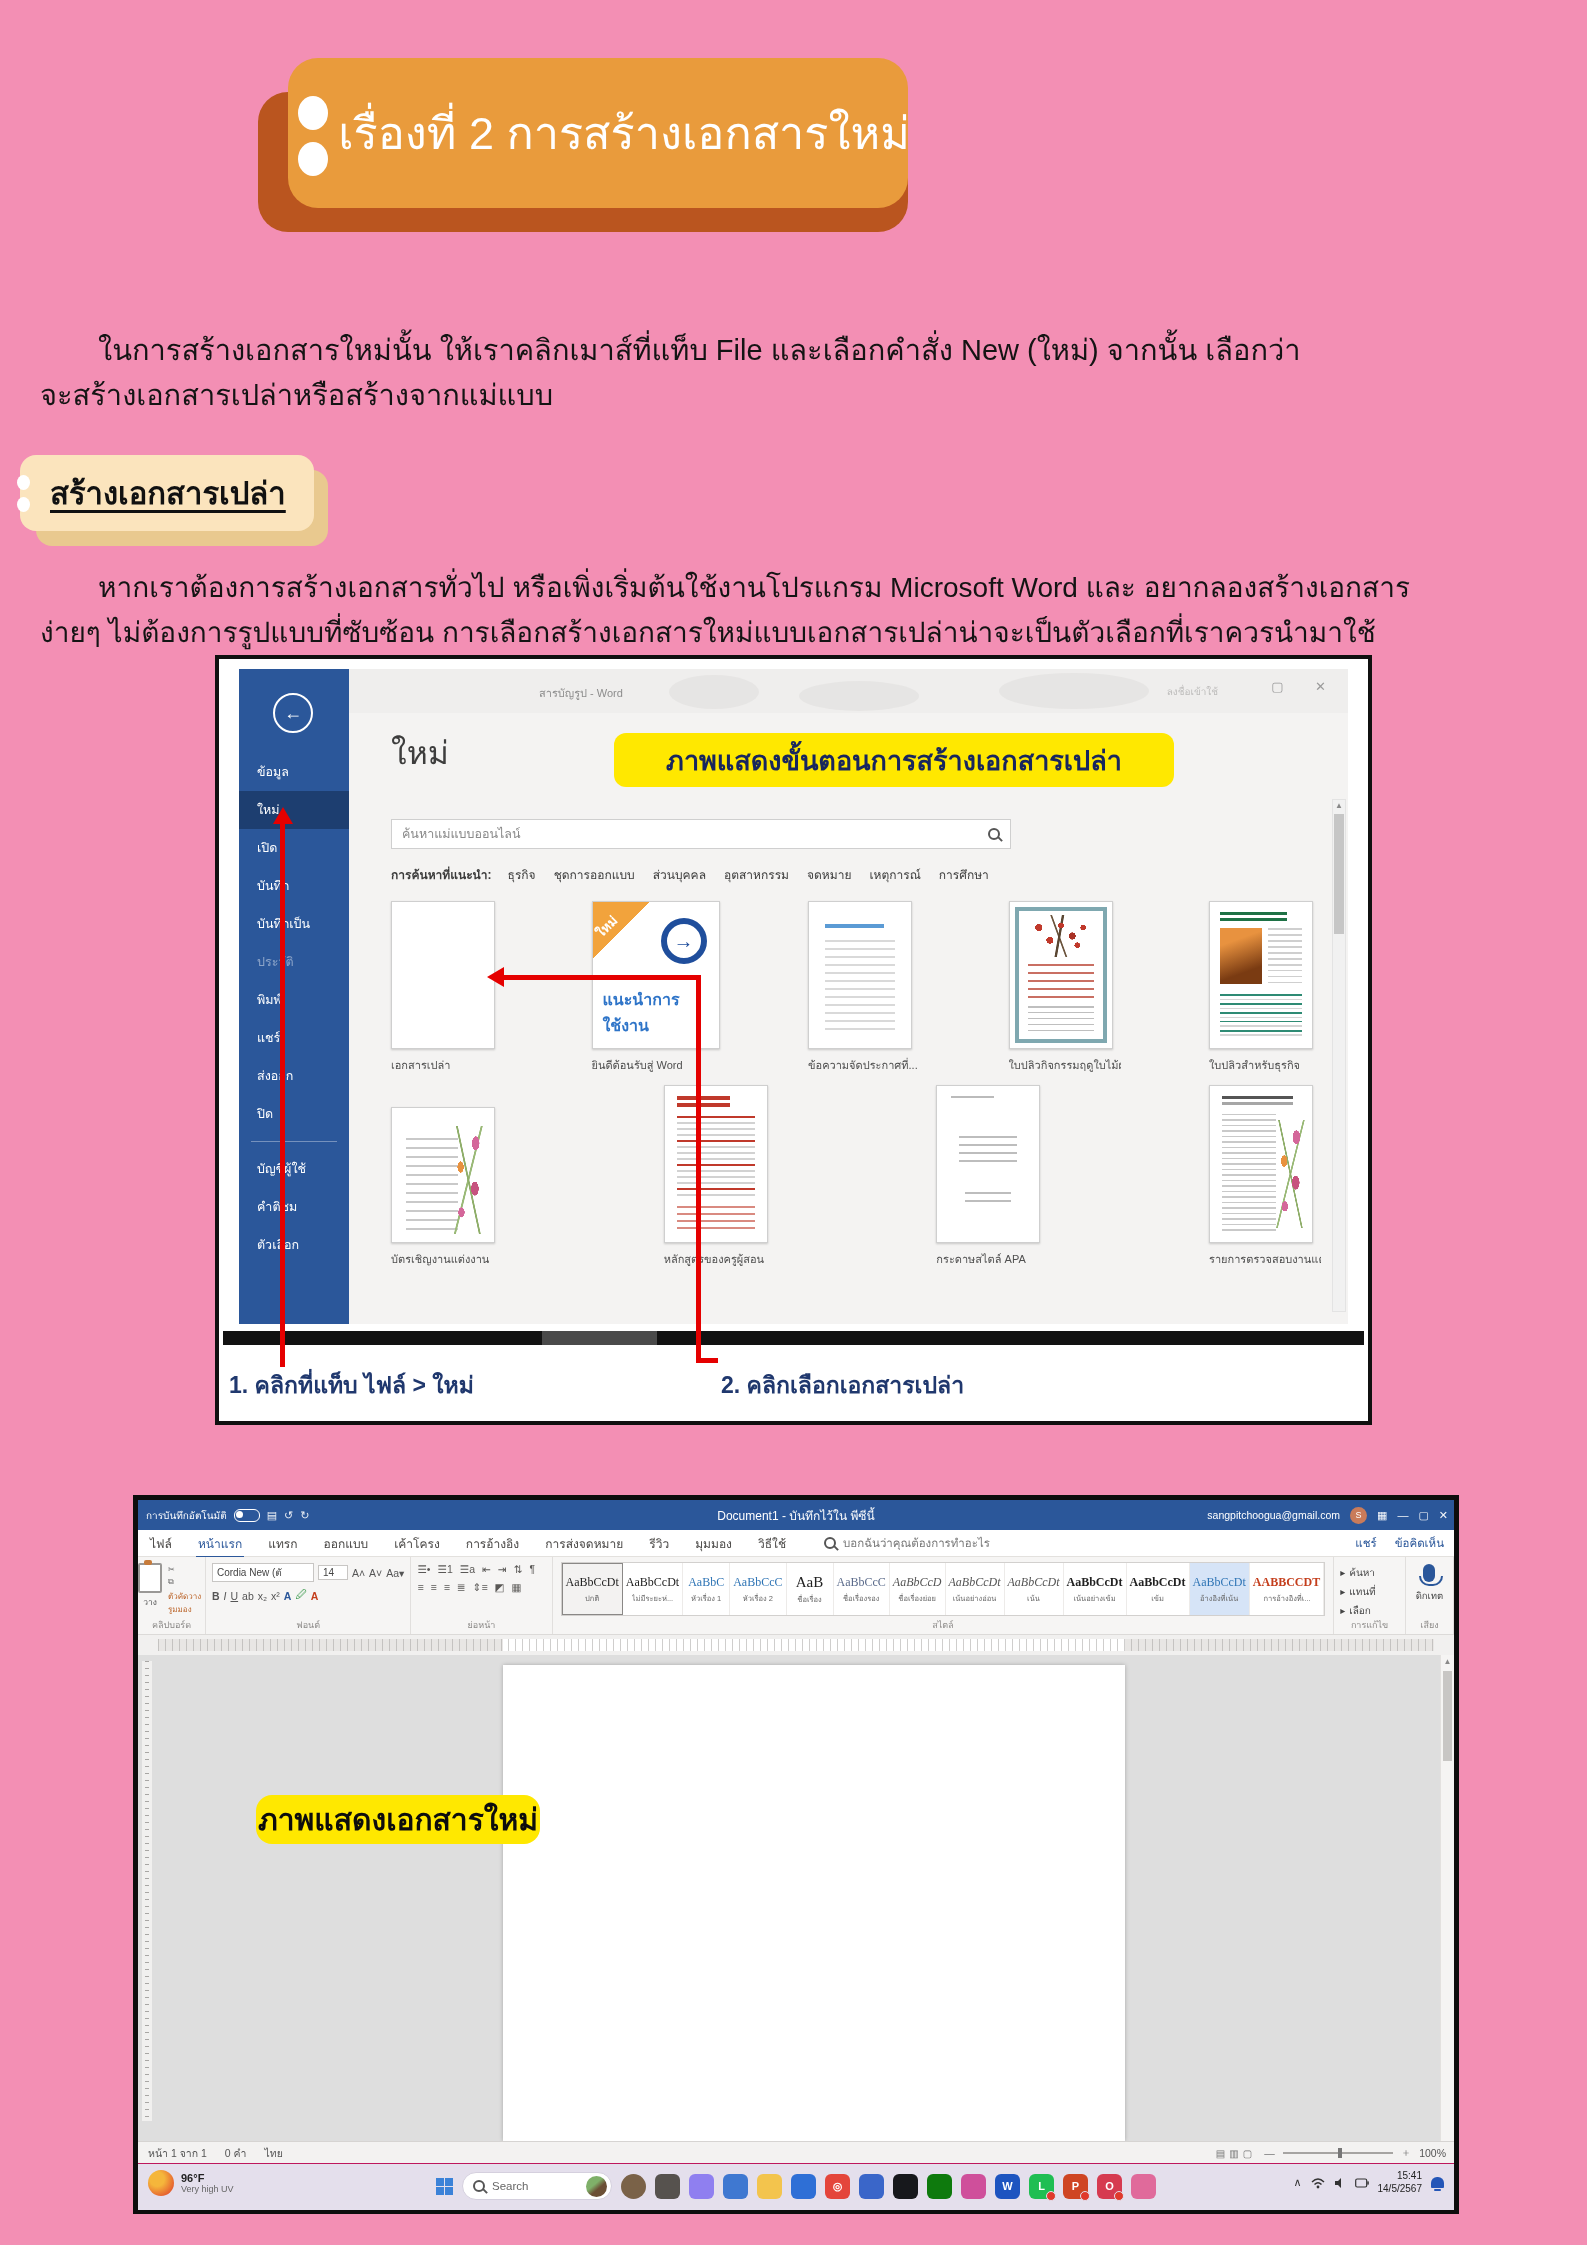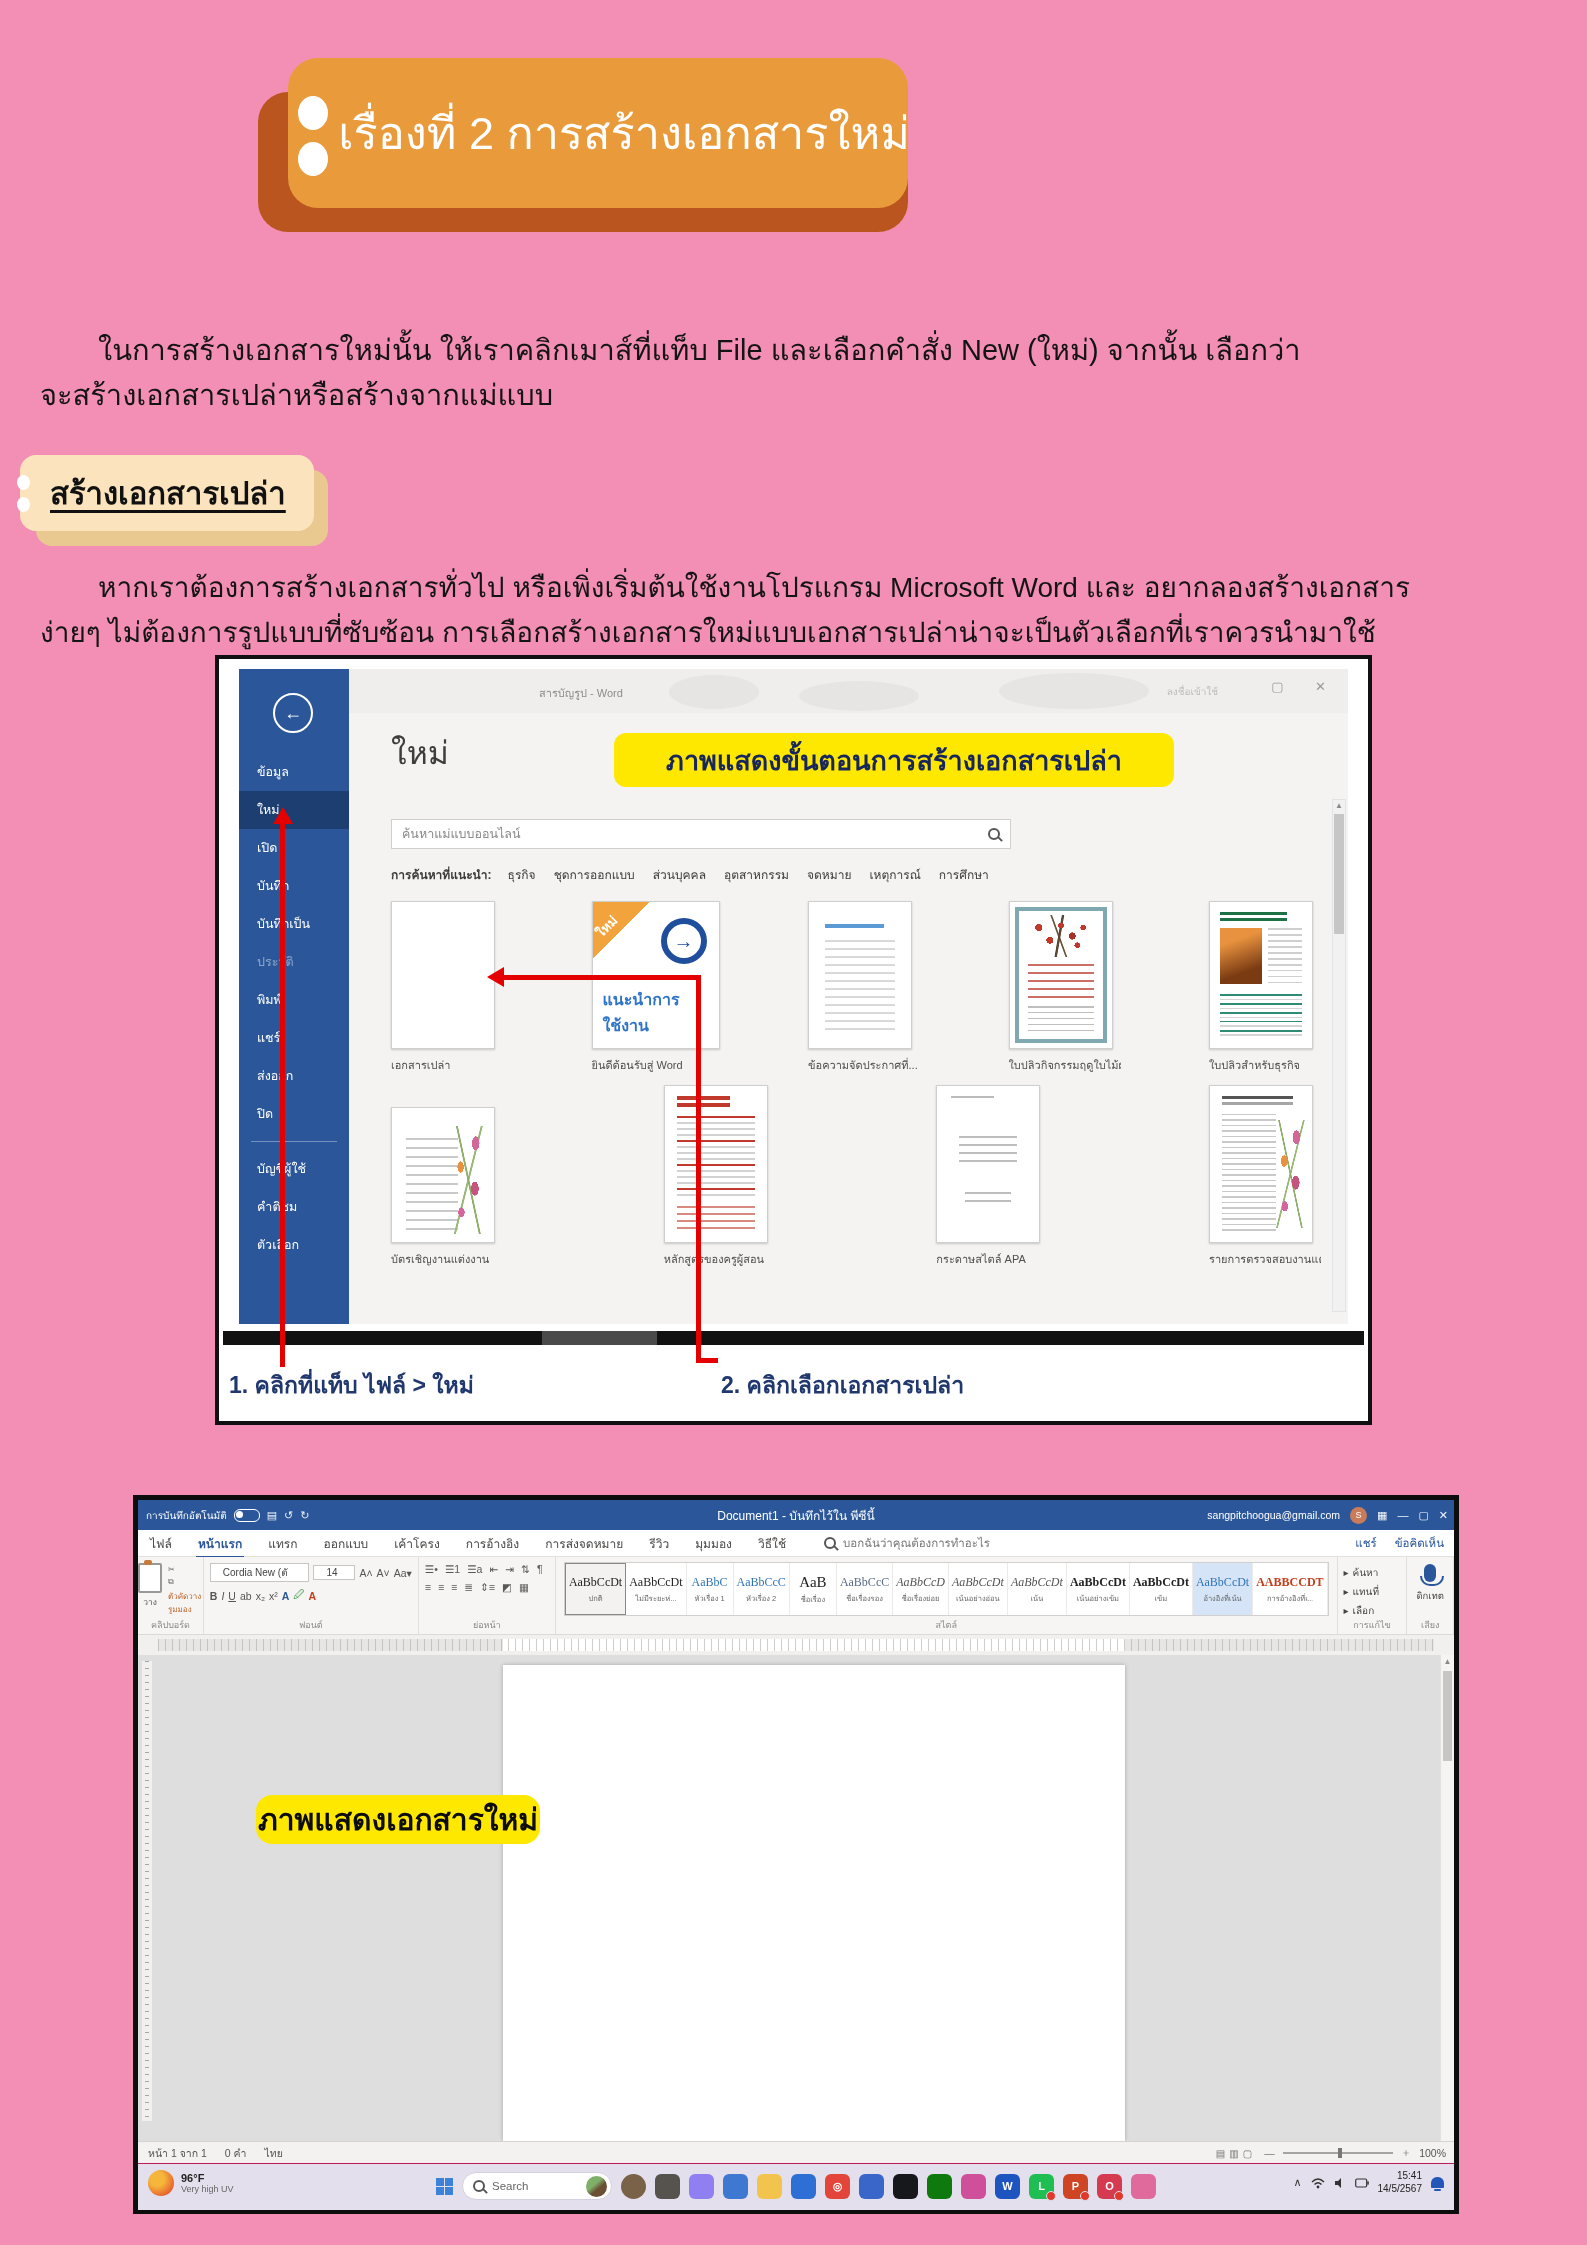--- a/index.html
+++ b/index.html
@@ -169,37 +169,37 @@
   .tb-ic{font-size:11px;opacity:.9;}
   .w-tb-title{position:absolute;left:0;right:0;text-align:center;font-size:12px;}
   .w-tb-right{position:absolute;right:6px;top:0;bottom:0;display:flex;align-items:center;gap:10px;font-size:10.5px;}
   .avatar{width:17px;height:17px;border-radius:50%;background:#C97B5A;display:flex;align-items:center;justify-content:center;
     font-size:9px;color:#fff;}
   .winbtn{font-size:11px;opacity:.95;}
   
   .w-tabsrow{position:absolute;left:0;top:30px;right:0;height:27px;background:#fff;border-bottom:1px solid #E3E1DE;
     display:flex;align-items:center;padding-left:10px;box-sizing:border-box;}
   .w-tab{font-size:12px;color:#484644;margin-right:22px;padding:4px 2px;position:relative;white-space:nowrap;}
-  .w-tab.sel{color:#2B579A;font-weight:bold;}
+  .w-tab.sel{color:#2B579A;font-weight:normal;}
   .w-tab.sel::after{content:'';position:absolute;left:0;right:0;bottom:-2px;height:3px;background:#2B579A;}
   .w-tellme{display:flex;align-items:center;gap:7px;margin-left:14px;font-size:11.5px;color:#777;}
   .w-tabs-right{position:absolute;right:10px;display:flex;gap:18px;font-size:11.5px;color:#2B579A;}
   
   .w-ribbon{position:absolute;left:0;top:57px;right:0;height:78px;background:#F6F5F4;border-bottom:1px solid #DCDAD8;
     display:flex;box-sizing:border-box;}
   .grp{position:relative;border-right:1px solid #E1DFDD;height:100%;box-sizing:border-box;}
   .grp-label{position:absolute;left:0;right:0;bottom:2px;text-align:center;font-size:9px;color:#8a8886;}
   .g-clip{width:82px;display:flex;padding-top:6px;justify-content:center;gap:6px;}
   .paste-ic{width:20px;height:26px;border:2px solid #9a9896;background:#fff;position:relative;border-radius:2px;}
   .paste-ic::before{content:'';position:absolute;left:4px;top:-5px;width:8px;height:5px;background:#C77B3A;border-radius:2px;}
   .clip-col{display:flex;flex-direction:column;gap:3px;font-size:8px;color:#6a6a6a;padding-top:2px;}
   .clip-col .fp{color:#B85C1E;}
   .g-font{width:215px;padding:6px 6px 0;box-sizing:border-box;}
   .f-row{display:flex;align-items:center;gap:4px;margin-bottom:5px;}
-  .f-box{border:1px solid #C8C6C4;background:#fff;font-size:10px;color:#444;padding:1px 12px;white-space:nowrap;}
+  .f-box{border:1px solid #C8C6C4;background:#fff;font-size:10px;color:#444;padding:1px 4px;white-space:nowrap;}
   .f-glyph{font-size:10.5px;color:#555;}
   .f-glyph.b{font-weight:bold;}
   .f-glyph.i{font-style:italic;}
   .f-glyph.u{text-decoration:underline;}
   .f-glyph.cA{color:#2B579A;font-weight:bold;}
   .f-glyph.cR{color:#C43E1C;font-weight:bold;}
   .g-para{width:168px;padding:6px 6px 0;box-sizing:border-box;}
   .p-row{display:flex;gap:7px;font-size:10.5px;color:#5a5856;margin-bottom:6px;}
   
   .g-styles{flex:1;padding:5px 8px 0;box-sizing:border-box;}

